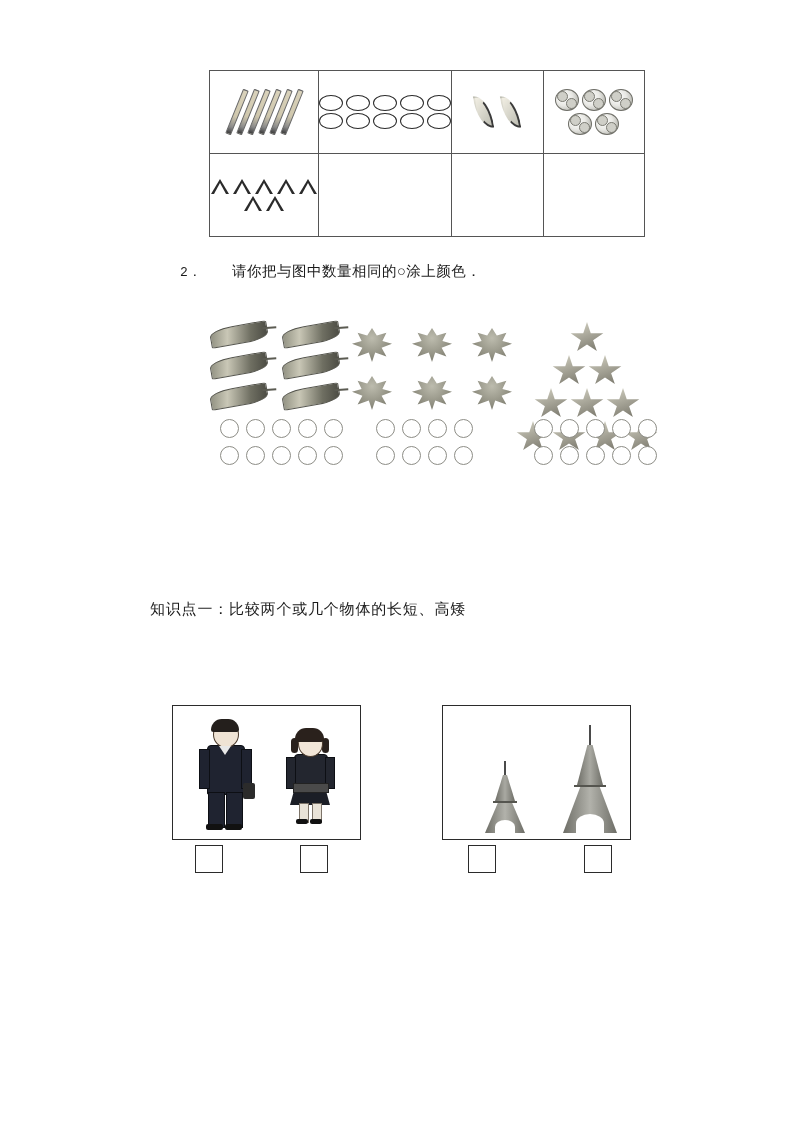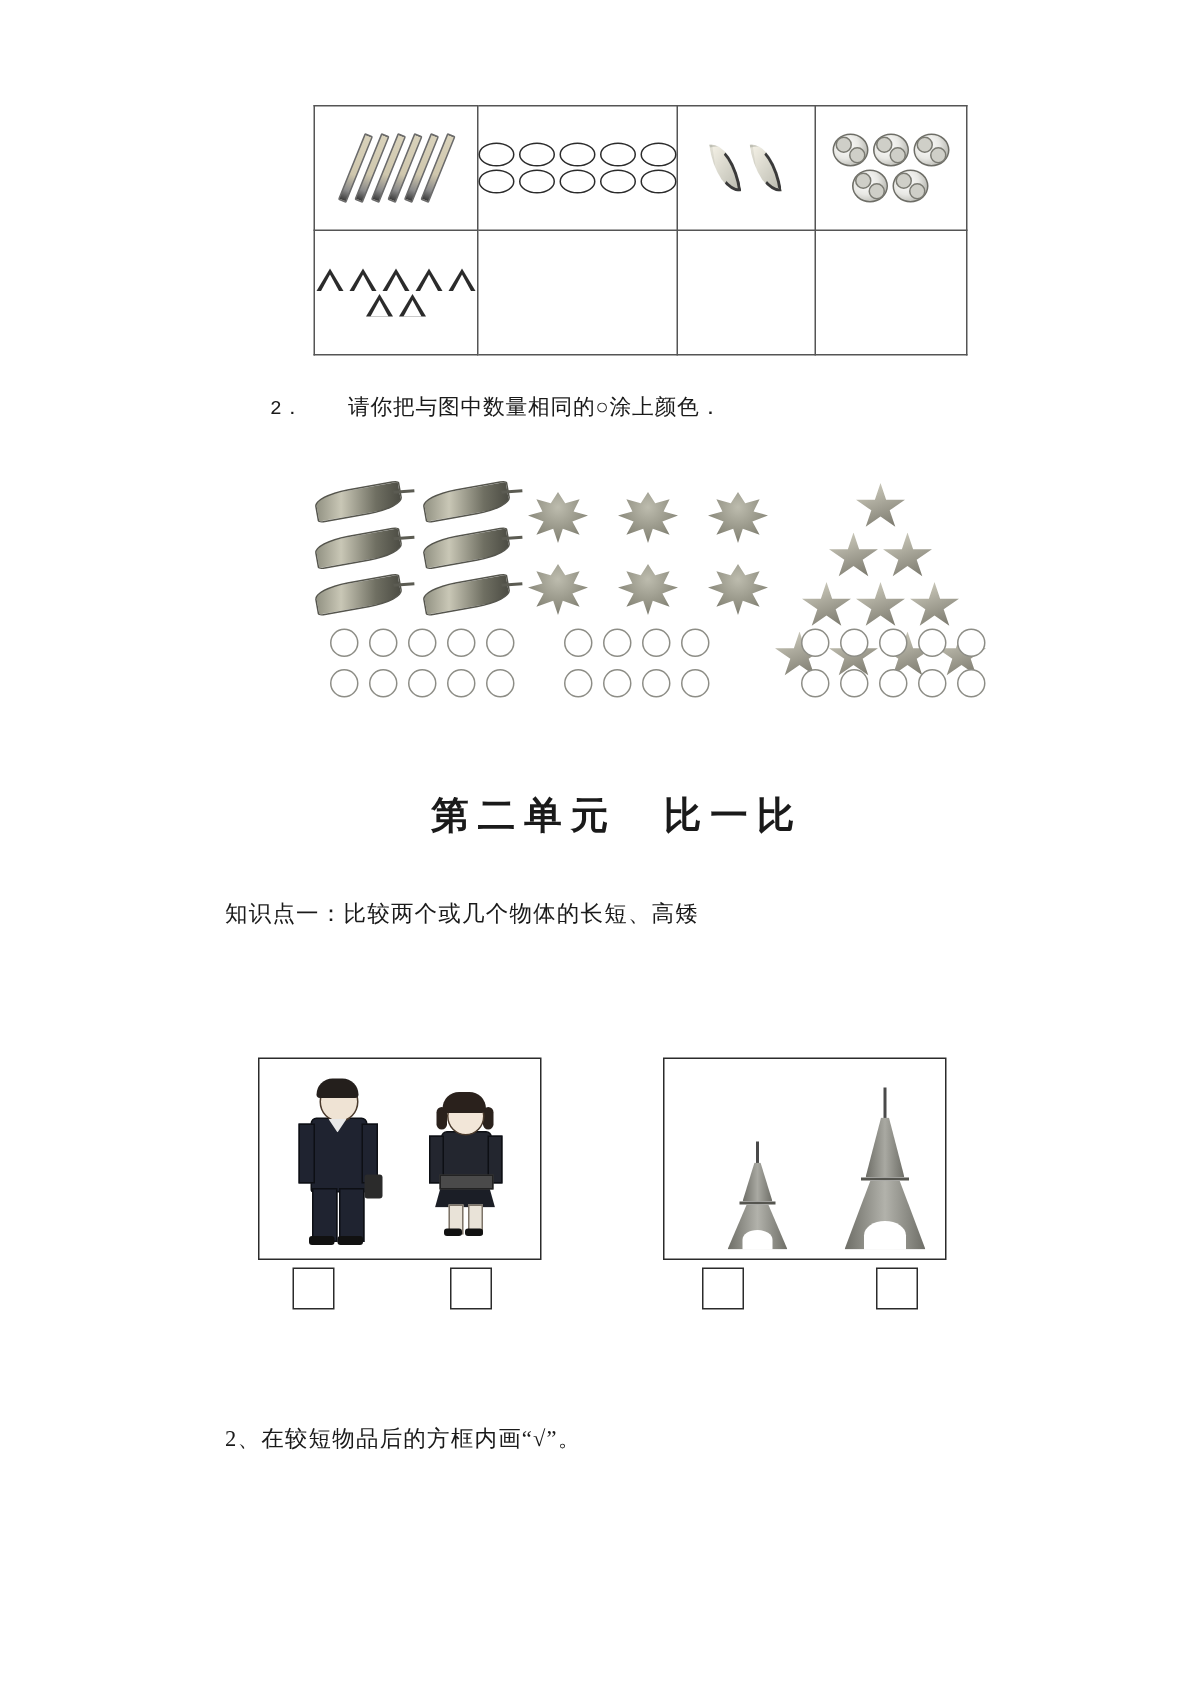--- a/index.html
+++ b/index.html
@@ -620,21 +620,20 @@
     </div>
     <div class="circ-row">
       <span class="circ"></span>
       <span class="circ"></span>
       <span class="circ"></span>
       <span class="circ"></span>
       <span class="circ"></span>
     </div>
   </div>
 
-  <div class="unit-title">第二单元　比一比</div>
 
   <div class="kp">知识点一：比较两个或几个物体的长短、高矮</div>
 
 
   <div class="pic-box box-people">
     <div class="boy">
       <span class="body"></span>
       <span class="armL"></span>
       <span class="armR"></span>
       <span class="legL"></span>
@@ -678,15 +677,14 @@
       <span class="lower" style="top:62px; height:46px; width:54px;"></span>
       <span class="arch" style="bottom:0; width:28px; height:19px;"></span>
     </div>
   </div>
 
   <div class="answer-box" style="left:163px; top:845px;"></div>
   <div class="answer-box" style="left:268px; top:845px;"></div>
   <div class="answer-box" style="left:436px; top:845px;"></div>
   <div class="answer-box" style="left:552px; top:845px;"></div>
 
-  <div class="q-line q3">2、在较短物品后的方框内画“√”。</div>
 
 </div>
 
 </body></html>

